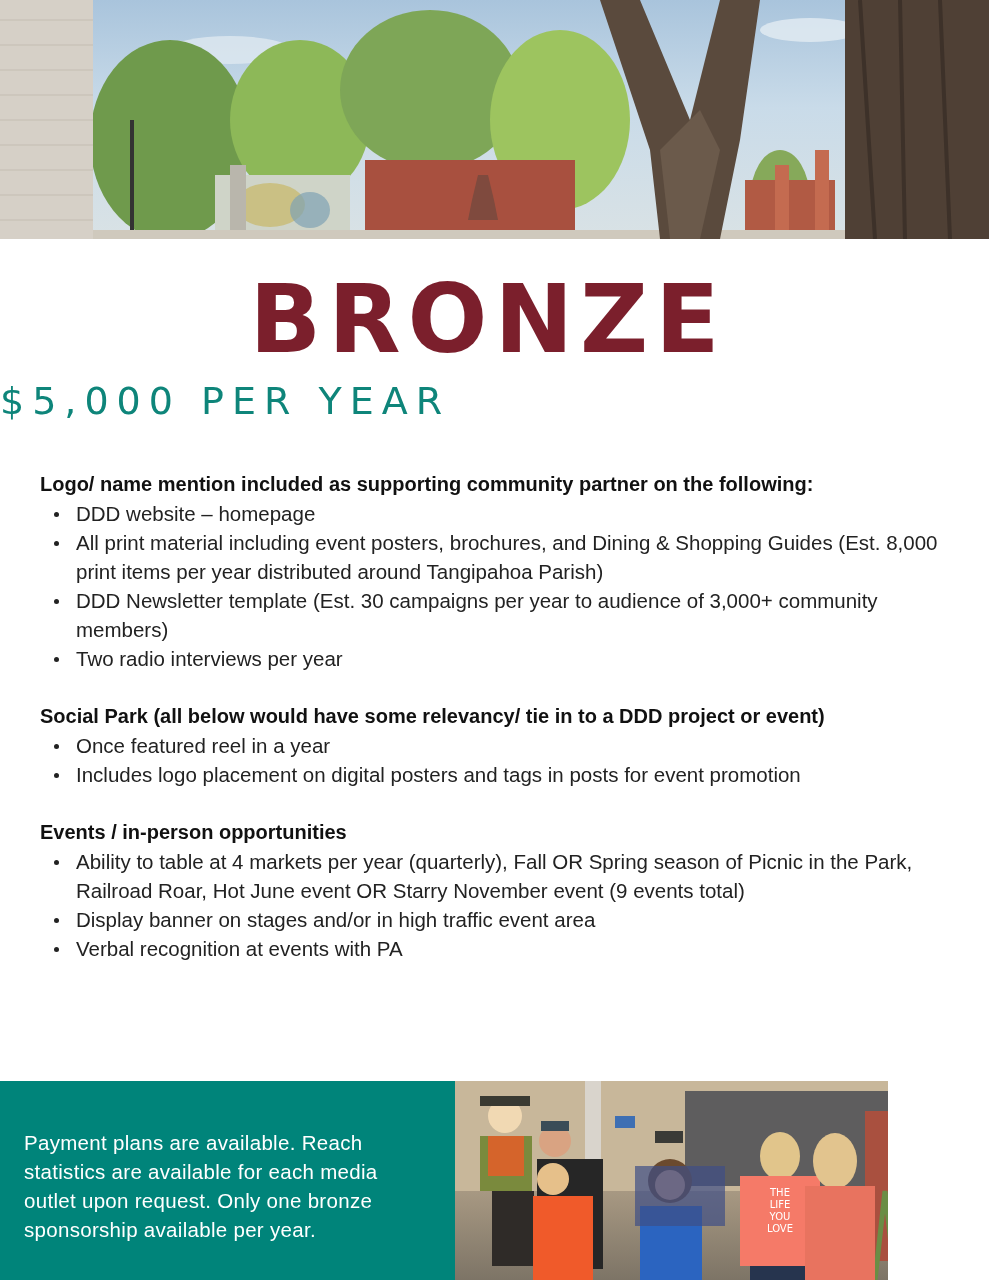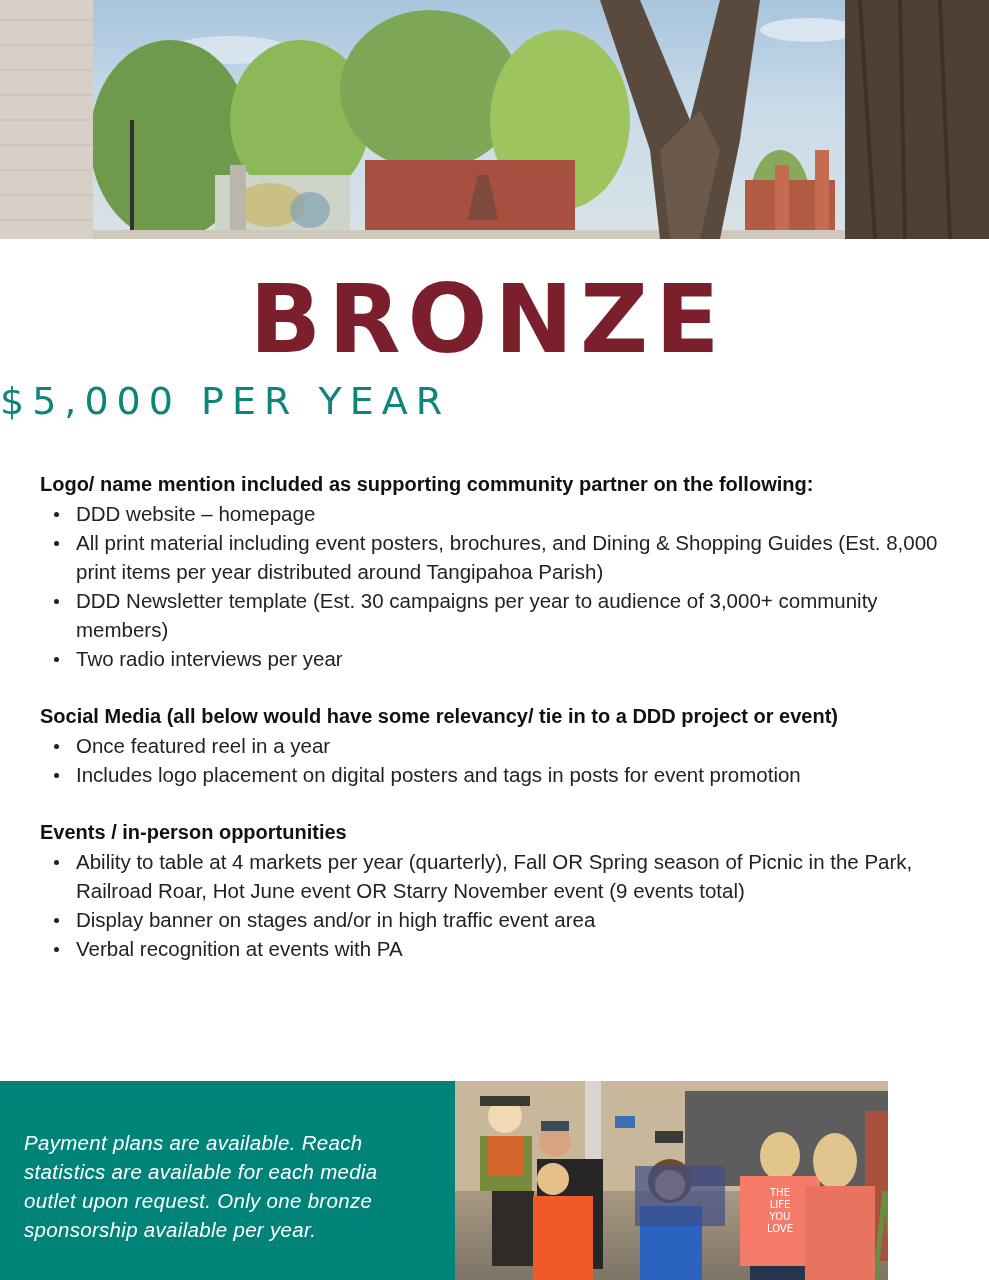--- a/index.html
+++ b/index.html
@@ -23,21 +23,21 @@
     .content { position: absolute; left: 40px; top: 452px; width: 920px; }
     .section { margin-bottom: 29px; }
     .section-heading { font-weight: bold; font-size: 20px; line-height: 29px; color: #111; margin-top: 18px; }
     .bullets { list-style: none; }
     .bullets li { position: relative; padding-left: 36px; font-size: 20.5px; line-height: 29px; color: #222; }
     .bullets li::before { content: ""; position: absolute; left: 14px; top: 13px; width: 5px; height: 5px;
       border-radius: 50%; background: #222; }
 
     
     .footer-note { position: absolute; left: 0; top: 1081px; width: 455px; height: 199px; background: #00847a;
-      color: #ffffff; padding: 47px 24px 0 24px; font-size: 20.5px; line-height: 29px; letter-spacing: 0.3px; font-style: italic; }
+      color: #ffffff; padding: 47px 24px 0 24px; font-size: 20.5px; line-height: 29px; letter-spacing: 0.3px; }
     .footer-photo { position: absolute; left: 455px; top: 1081px; width: 433px; height: 199px; overflow: hidden;
       background: linear-gradient(180deg, #cdbfa6 0%, #b6a58c 40%, #7d7466 100%); }
   </style>
 </head>
 <body>
 
 <div class="hero">
   <svg width="989" height="239" viewBox="0 0 989 239">
 
     <ellipse cx="230" cy="50" rx="60" ry="14" fill="#dfe8f0" opacity="0.8"></ellipse>
@@ -95,21 +95,21 @@
     <div class="section-heading">Logo/ name mention included as supporting community partner on the following:</div>
     <ul class="bullets">
       <li>DDD website – homepage</li>
       <li>All print material including event posters, brochures, and Dining &amp; Shopping Guides (Est. 8,000 print items per year distributed around Tangipahoa Parish)</li>
       <li>DDD Newsletter template (Est. 30 campaigns per year to audience of 3,000+ community members)</li>
       <li>Two radio interviews per year</li>
     </ul>
   </div>
 
   <div class="section">
-    <div class="section-heading">Social Media (all below would have some relevancy/ tie in to a DDD project or event)</div>
+    <div class="section-heading">Social Park (all below would have some relevancy/ tie in to a DDD project or event)</div>
     <ul class="bullets">
       <li>Once featured reel in a year</li>
       <li>Includes logo placement on digital posters and tags in posts for event promotion</li>
     </ul>
   </div>
 
   <div class="section">
     <div class="section-heading">Events / in-person opportunities</div>
     <ul class="bullets">
       <li>Ability to table at 4 markets per year (quarterly), Fall OR Spring season of Picnic in the Park, Railroad Roar, Hot June event OR  Starry November event (9 events total)</li>

